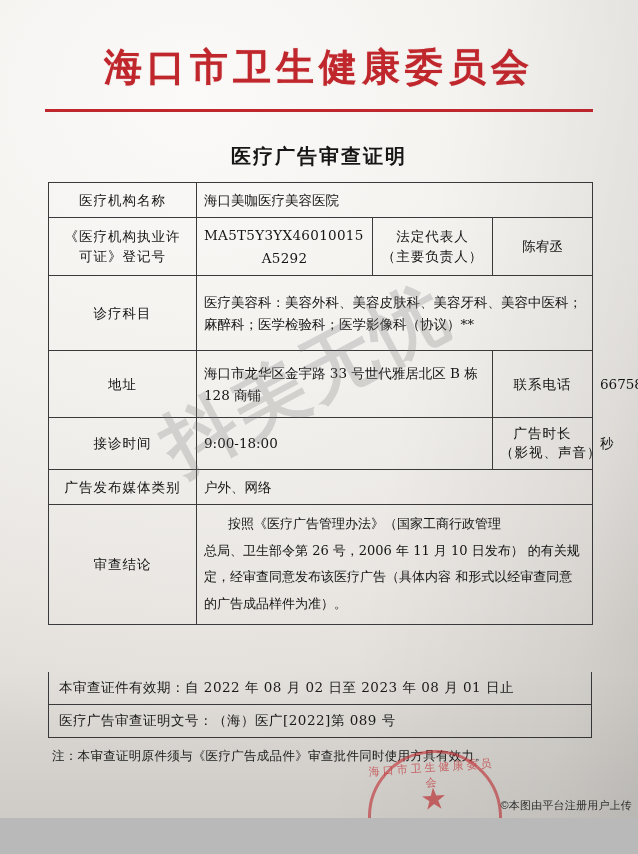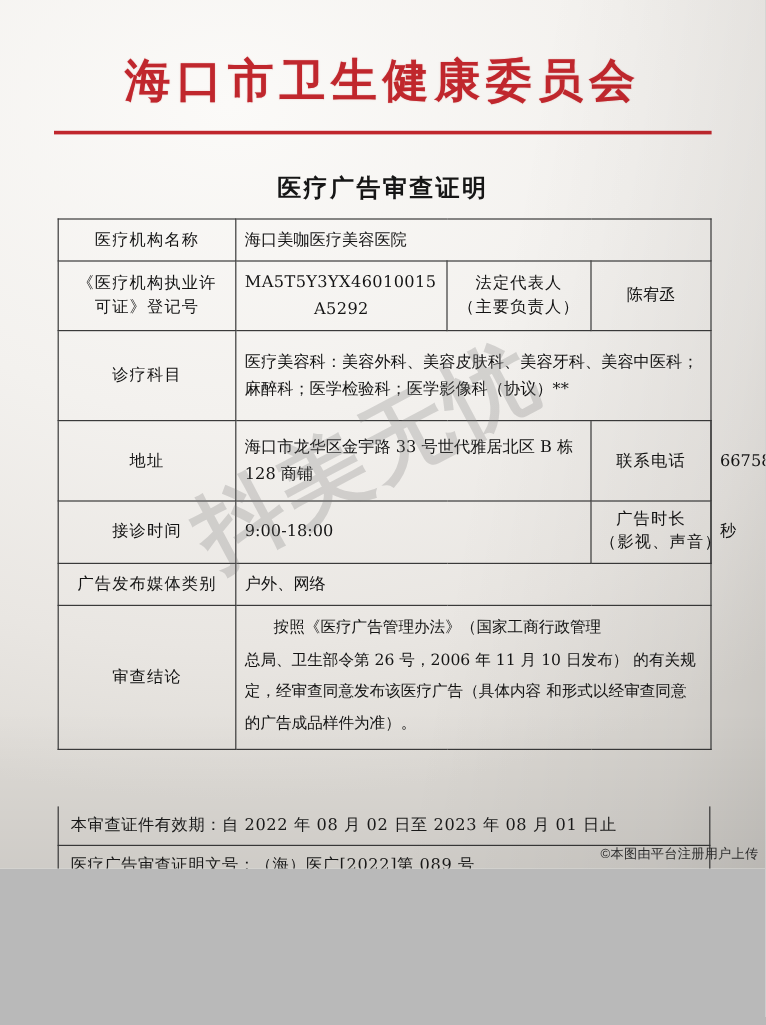--- a/index.html
+++ b/index.html
@@ -3,21 +3,21 @@
 <meta charset="utf-8">
 <style>
   html, body {
     margin: 0;
     padding: 0;
     background: #b9b9b9;
   }
   #page {
     position: relative;
     width: 638px;
-    height: 724px;
+    height: 818px;
     overflow: hidden;
     background: #efeeec;
     font-family: "DejaVu Serif", serif;
     color: #1a1a1a;
   }
   
   #paper {
     position: absolute;
     inset: 0;
     background:

